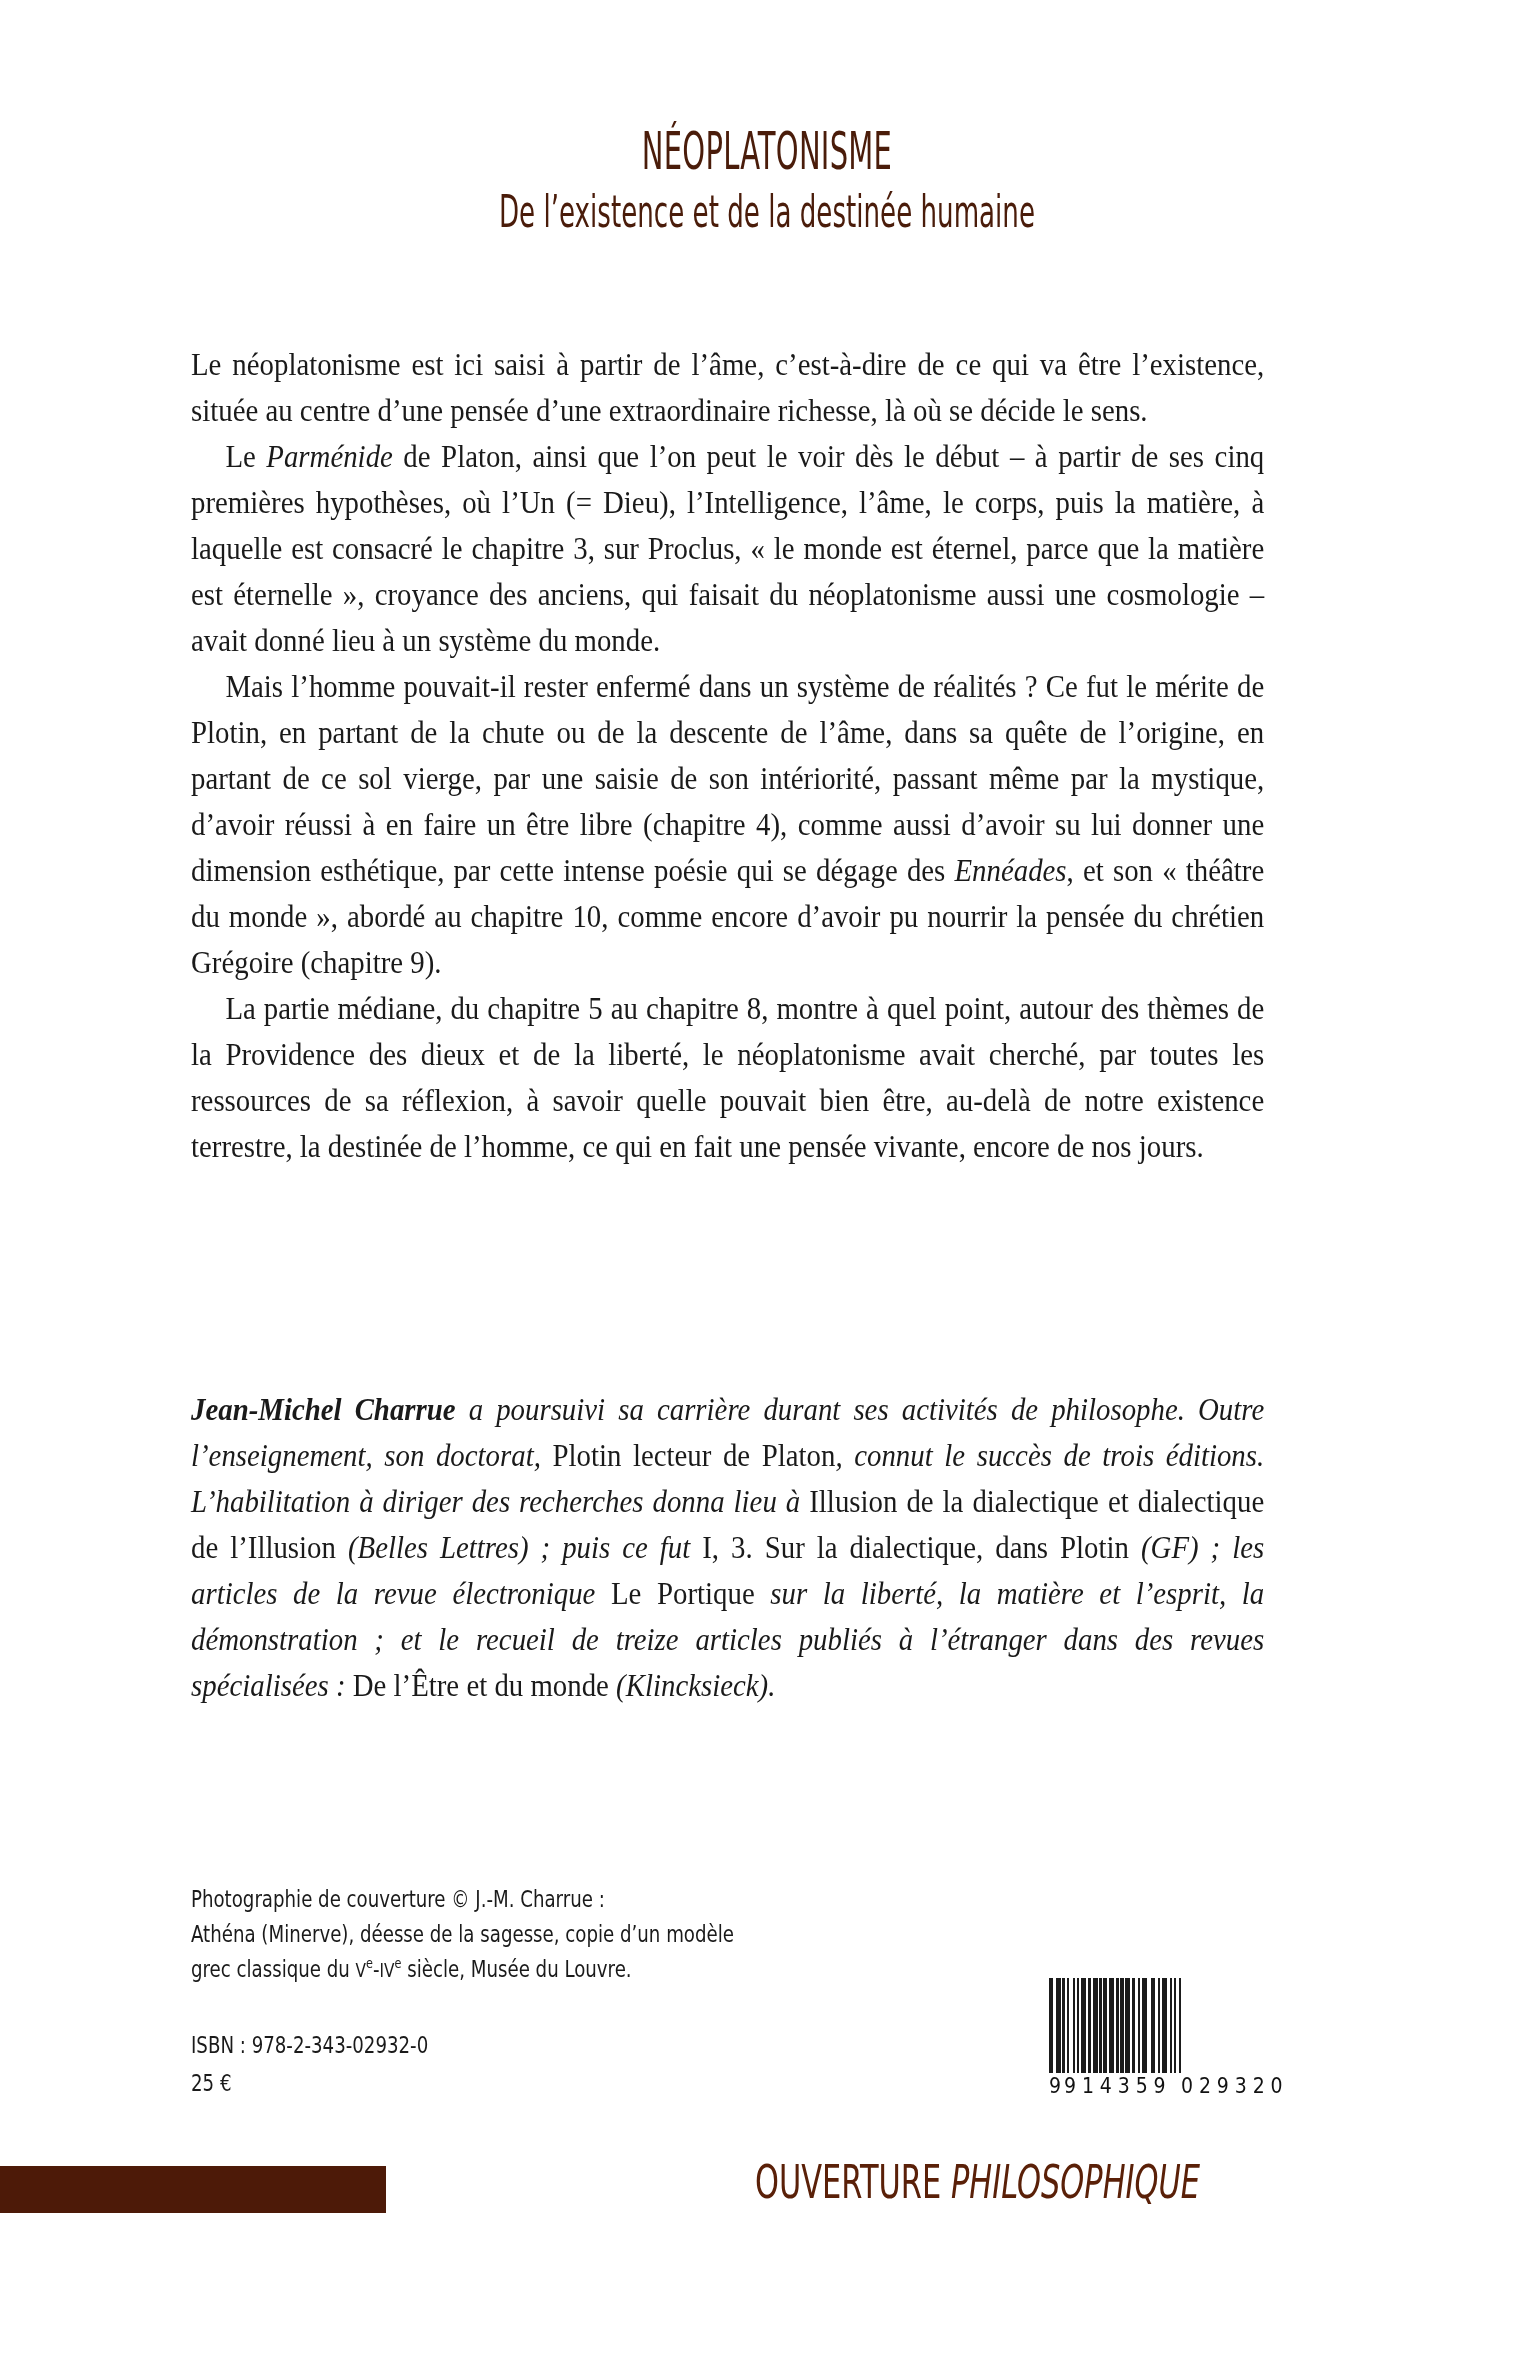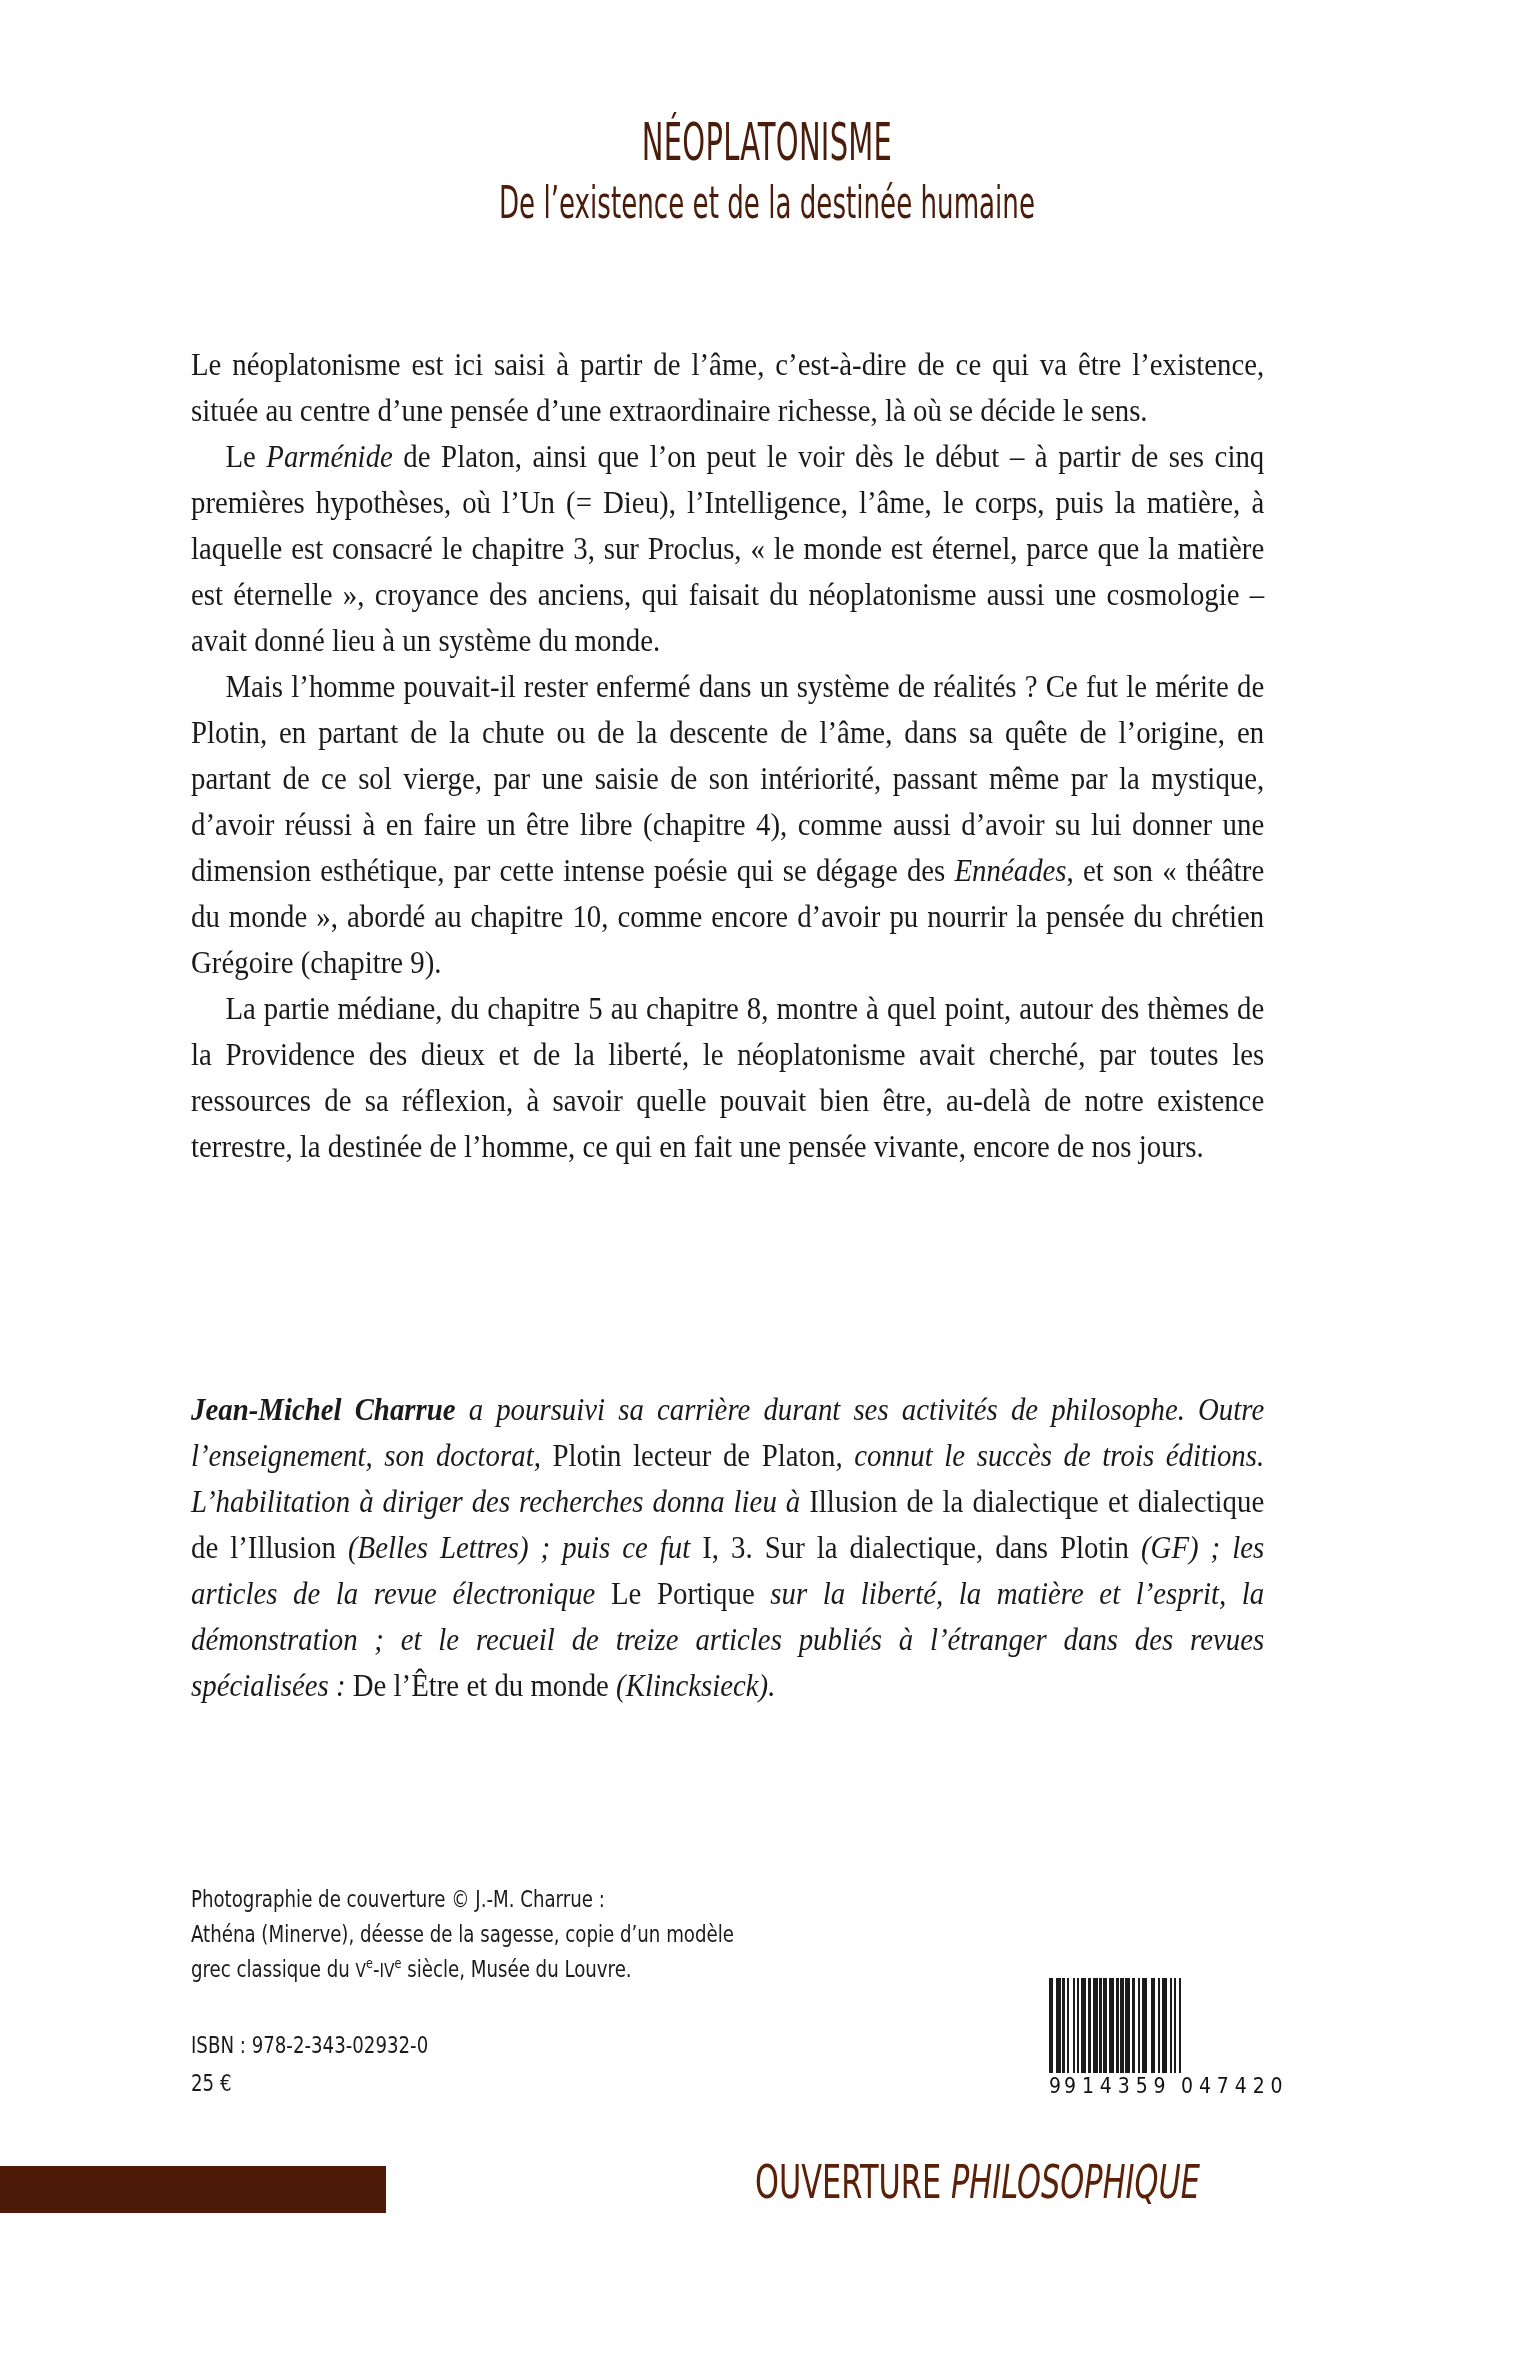--- a/index.html
+++ b/index.html
@@ -12,21 +12,21 @@
     height: 2377px;
     position: relative;
     font-family: "Liberation Serif", serif;
     overflow: hidden;
   }
 
   
   .title-block {
     position: absolute;
     left: 0;
-    top: 116px;
+    top: 125px;
     width: 1534px;
     text-align: center;
   }
   .main-title {
     color: #4a1c0a;
     font-family: "DejaVu Sans Condensed", "Liberation Sans Narrow", "Liberation Sans", sans-serif;
     font-size: 52px;
     line-height: 1.0;
     letter-spacing: 0.4px;
     transform: scaleX(0.62);
@@ -262,19 +262,19 @@
       <span class="gap" style="width: 2.5px;"></span>
       <span class="tall" style="width: 2.5px;"></span>
       <span class="gap" style="width: 1.7px;"></span>
       <span class="tall" style="width: 2.5px;"></span>
       <span class="gap" style="width: 2.5px;"></span>
       <span class="tall" style="width: 2.5px;"></span>
     </div>
   <div class="barcode-digits">
     <span class="d-lead">9</span>
     <span class="d-left">914359</span>
-    <span class="d-right">047420</span>
+    <span class="d-right">029320</span>
   </div>
 </div>
 
 <div class="footer-bar"></div>
 <div class="footer-brand"><span class="word-one">OUVERTURE </span><span class="word-two">PHILOSOPHIQUE</span></div>
 
 
 </body></html>

